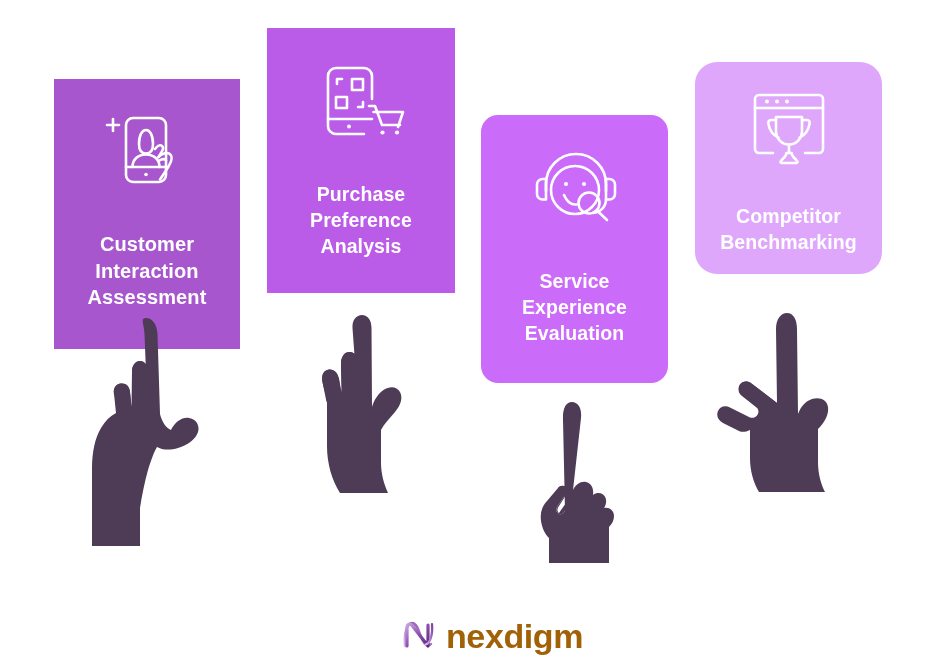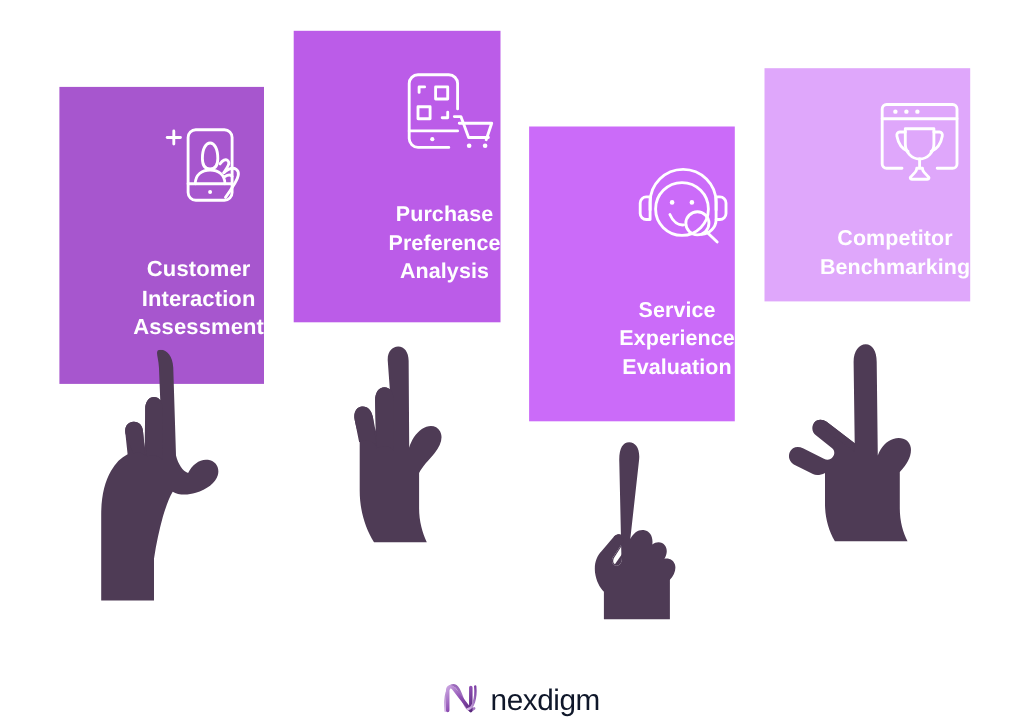--- a/index.html
+++ b/index.html
@@ -18,38 +18,38 @@
     background: #ffffff;
     overflow: hidden;
   }
 
   
   .card {
     position: absolute;
     box-sizing: border-box;
     display: flex;
     flex-direction: column;
-    align-items: flex-end;
+    align-items: center;
   }
   .card-icon {
     display: block;
   }
   .card-title {
     color: #ffffff;
     font-weight: bold;
     text-align: center;
     line-height: 1.33;
     letter-spacing: 0.1px;
     white-space: pre-line;
   }
 
   #card-0 { left: 54px;  top: 79px;  width: 186px; height: 270px; background: #A756CE; }
   #card-1 { left: 267px; top: 28px;  width: 188px; height: 265px; background: #BB5CE8; }
-  #card-2 { left: 481px; top: 115px; width: 187px; height: 268px; background: #CB6BF9; }
-  #card-3 { left: 695px; top: 62px;  width: 187px; height: 212px; background: #DFA7FB; }
+  #card-2 { left: 481px; top: 115px; width: 187px; height: 268px; background: #CB6BF9; border-radius: 17px; }
+  #card-3 { left: 695px; top: 62px;  width: 187px; height: 212px; background: #DFA7FB; border-radius: 22px; }
 
   #card-0 .card-icon { margin-top: 22px; }
   #card-1 .card-icon { margin-top: 28px; }
   #card-2 .card-icon { margin-top: 24px; }
   #card-3 .card-icon { margin-top: 22px; }
 
   #card-0 .card-title { margin-top: 30px; font-size: 20px; }
   #card-1 .card-title { margin-top: 26px; font-size: 19.5px; }
   #card-2 .card-title { margin-top: 30px; font-size: 19.5px; }
   #card-3 .card-title { margin-top: 28px; font-size: 19.5px; }
@@ -66,23 +66,23 @@
   
   #logo {
     position: absolute;
     left: 401px;
     top: 619px;
     display: flex;
     align-items: center;
     gap: 9px;
   }
   #logo-wordmark {
-    font-size: 27px;
-    font-weight: normal;
-    color: #0f172a;
+    font-size: 34px;
+    font-weight: bold;
+    color: #a16207;
     letter-spacing: -0.4px;
     line-height: 1;
   }
 </style>
 </head>
 <body>
 
 <div id="stage">
 
   <div class="card" id="card-0">

